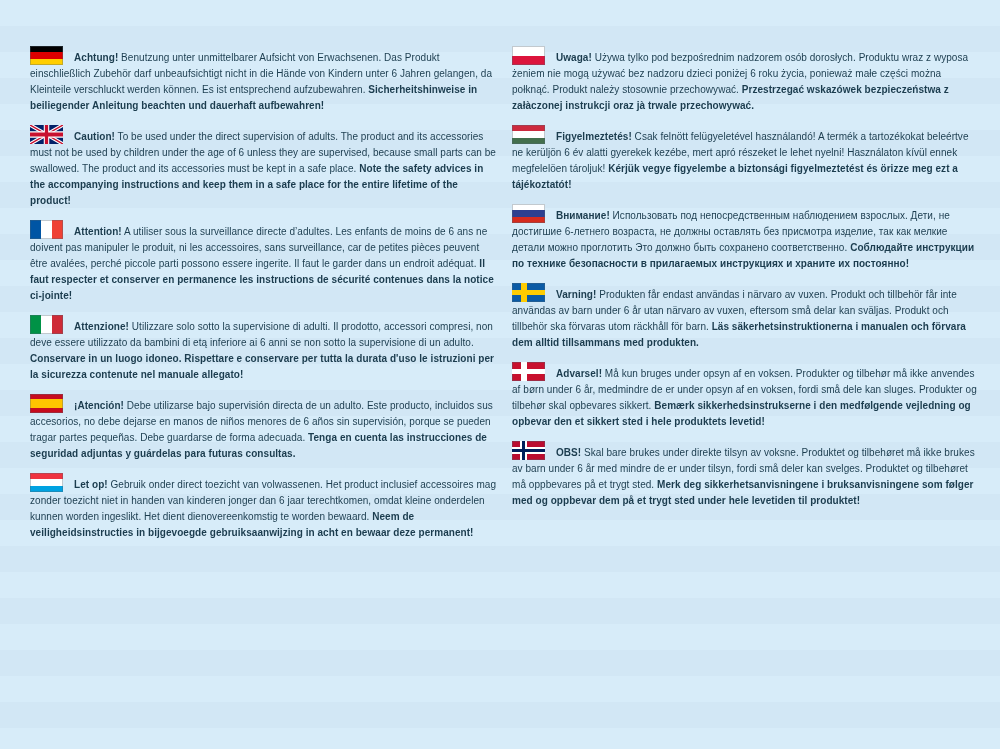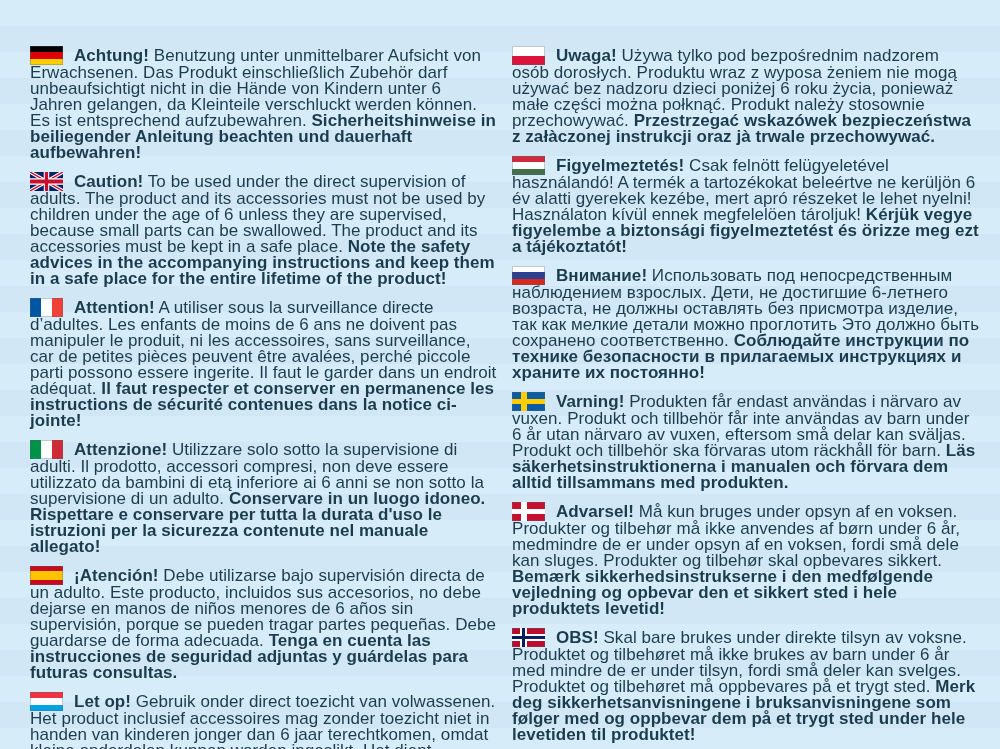--- a/index.html
+++ b/index.html
@@ -23,21 +23,21 @@
     background: repeating-linear-gradient(180deg,
       #d7ecf9 0px, #d7ecf9 26px,
       #d2e7f5 26px, #d2e7f5 52px);
   }
   .col {
     width: 468px;
     flex: 0 0 468px;
   }
   .section {
     margin: 0 0 11px 0;
-    font-size: 17px;
+    font-size: 10px;
     line-height: 16px;
     color: #1b3c4e;
     letter-spacing: 0.05px;
     text-align: left;
   }
   .section strong { font-weight: 700; }
   .flag {
     display: inline-block;
     width: 33px;
     height: 19px;

